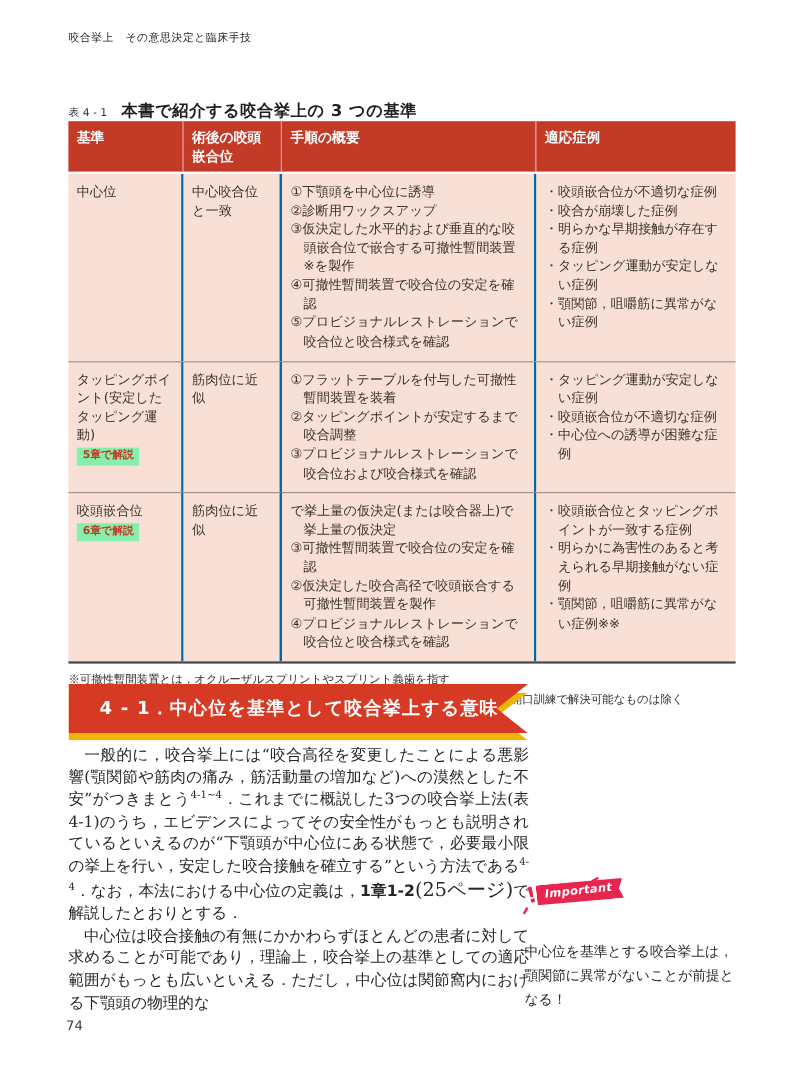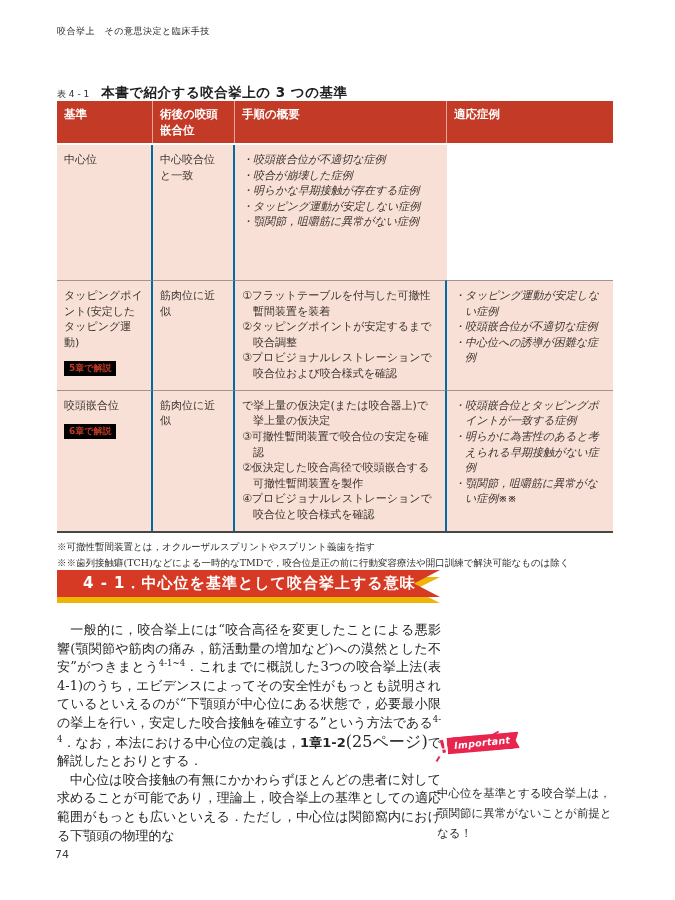--- a/index.html
+++ b/index.html
@@ -25,37 +25,37 @@
   .th{
     background:#c33b26;color:#ffffff;font-weight:bold;
     font-size:11.5px;line-height:1.35;padding:6px 7px 5px;
     border-right:1px solid rgba(255,255,255,.55);box-sizing:border-box;
   }
   .th:last-child{border-right:none;}
   .td{
     background:#f8e0d6;font-size:11px;line-height:1.42;color:#3b332e;
     padding:7px 7px 8px;border-right:2px solid #0369a1;box-sizing:border-box;
   }
-  .td:last-child{border-right:none;font-style:italic;}
+  .td:last-child{border-right:none;}
   .r1{min-height:135px;}
   .r2{min-height:93px;}
   .r3{min-height:113px;}
   .r2 .td,.r3 .td{border-top:1px solid #a2938c;}
   .li{padding-left:1em;text-indent:-1em;}
   .chapter-badge{
-    display:inline-block;margin-top:11px;background:#000000;color:#c03a26;
+    display:inline-block;margin-top:1px;background:#86efac;color:#c03a26;
     font-size:9px;font-weight:bold;padding:2px 5px;line-height:1.2;
   }
   
   .footnotes{
     margin-top:6px;font-family:"DejaVu Serif","Liberation Serif",serif;
     font-size:9.5px;line-height:1.75;color:#2e2e2e;width:560px;
   }
   
-  .banner{position:absolute;left:57px;top:570px;width:383px;height:33px;}
+  .banner{position:absolute;left:57px;top:570px;width:383px;height:47px;}
   .banner-gold{
     position:absolute;left:0;right:0;top:7px;bottom:0;background:#efb408;
     clip-path:polygon(0 0,100% 0,calc(100% - 26px) 50%,100% 100%,0 100%);
   }
   .banner-red{
     position:absolute;left:0;right:0;top:0;bottom:6px;background:#d63a25;
     clip-path:polygon(0 0,100% 0,calc(100% - 26px) 50%,100% 100%,0 100%);
     display:flex;align-items:center;box-sizing:border-box;padding:0 40px 0 26px;
   }
   .banner-title{color:#fff;font-weight:bold;font-size:15px;letter-spacing:1px;white-space:nowrap;}
@@ -112,20 +112,27 @@
         <div class="th">手順の概要</div>
         <div class="th">適応症例</div>
       </div>
 
       <div class="tr r1">
         <div class="td">
           <div>中心位</div>
         </div>
         <div class="td">中心咬合位と一致</div>
         <div class="td">
+          <div class="li">①下顎頭を中心位に誘導</div>
+          <div class="li">②診断用ワックスアップ</div>
+          <div class="li">③仮決定した水平的および垂直的な咬頭嵌合位で嵌合する可撤性暫間装置※を製作</div>
+          <div class="li">④可撤性暫間装置で咬合位の安定を確認</div>
+          <div class="li">⑤プロビジョナルレストレーションで咬合位と咬合様式を確認</div>
+        </div>
+        <div class="td">
           <div class="li">・咬頭嵌合位が不適切な症例</div>
           <div class="li">・咬合が崩壊した症例</div>
           <div class="li">・明らかな早期接触が存在する症例</div>
           <div class="li">・タッピング運動が安定しない症例</div>
           <div class="li">・顎関節，咀嚼筋に異常がない症例</div>
         </div>
       </div>
 
       <div class="tr r2">
         <div class="td">

